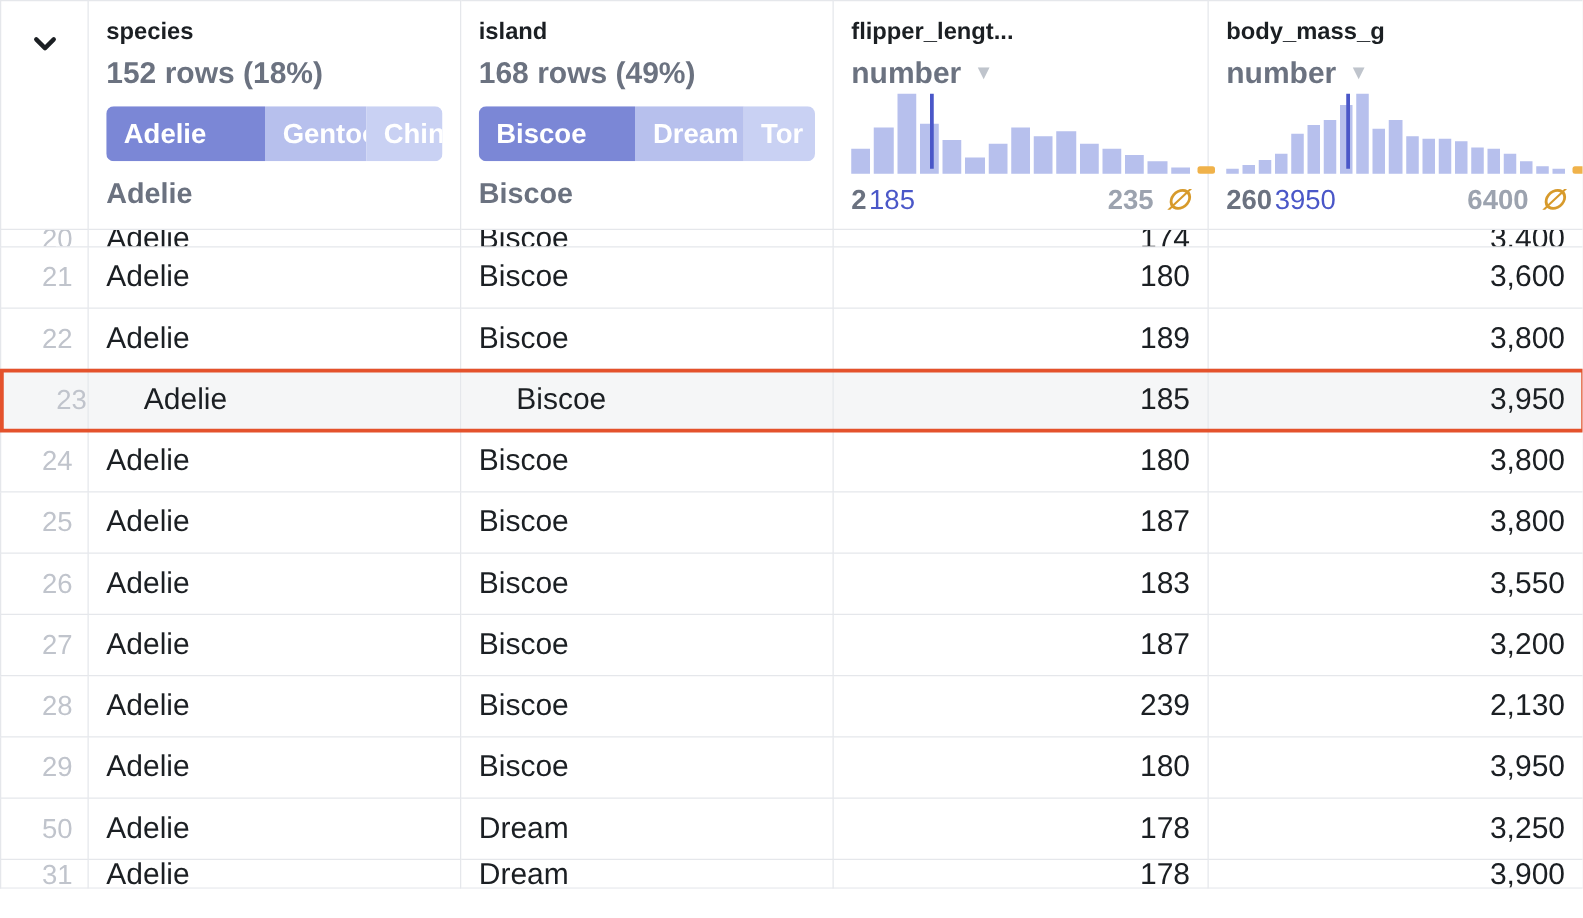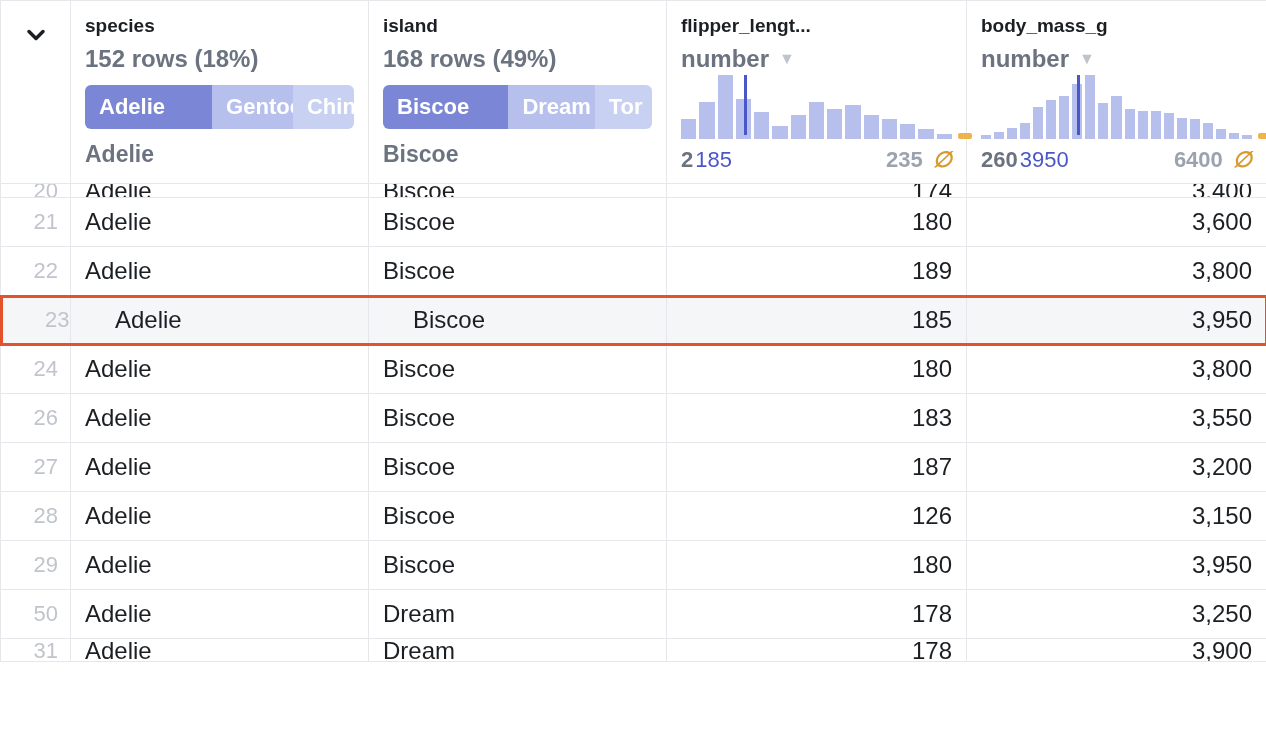--- a/index.html
+++ b/index.html
@@ -197,39 +197,46 @@
         <td class="cell-num">3,950</td>
       </tr>
       <tr>
         <td class="row-idx">24</td>
         <td class="cell-txt">Adelie</td>
         <td class="cell-txt">Biscoe</td>
         <td class="cell-num">180</td>
         <td class="cell-num">3,800</td>
       </tr>
       <tr>
+        <td class="row-idx">25</td>
+        <td class="cell-txt">Adelie</td>
+        <td class="cell-txt">Biscoe</td>
+        <td class="cell-num">187</td>
+        <td class="cell-num">3,800</td>
+      </tr>
+      <tr>
         <td class="row-idx">26</td>
         <td class="cell-txt">Adelie</td>
         <td class="cell-txt">Biscoe</td>
         <td class="cell-num">183</td>
         <td class="cell-num">3,550</td>
       </tr>
       <tr>
         <td class="row-idx">27</td>
         <td class="cell-txt">Adelie</td>
         <td class="cell-txt">Biscoe</td>
         <td class="cell-num">187</td>
         <td class="cell-num">3,200</td>
       </tr>
       <tr>
         <td class="row-idx">28</td>
         <td class="cell-txt">Adelie</td>
         <td class="cell-txt">Biscoe</td>
-        <td class="cell-num">126</td>
-        <td class="cell-num">3,150</td>
+        <td class="cell-num">239</td>
+        <td class="cell-num">2,130</td>
       </tr>
       <tr>
         <td class="row-idx">29</td>
         <td class="cell-txt">Adelie</td>
         <td class="cell-txt">Biscoe</td>
         <td class="cell-num">180</td>
         <td class="cell-num">3,950</td>
       </tr>
       <tr>
         <td class="row-idx">50</td>

